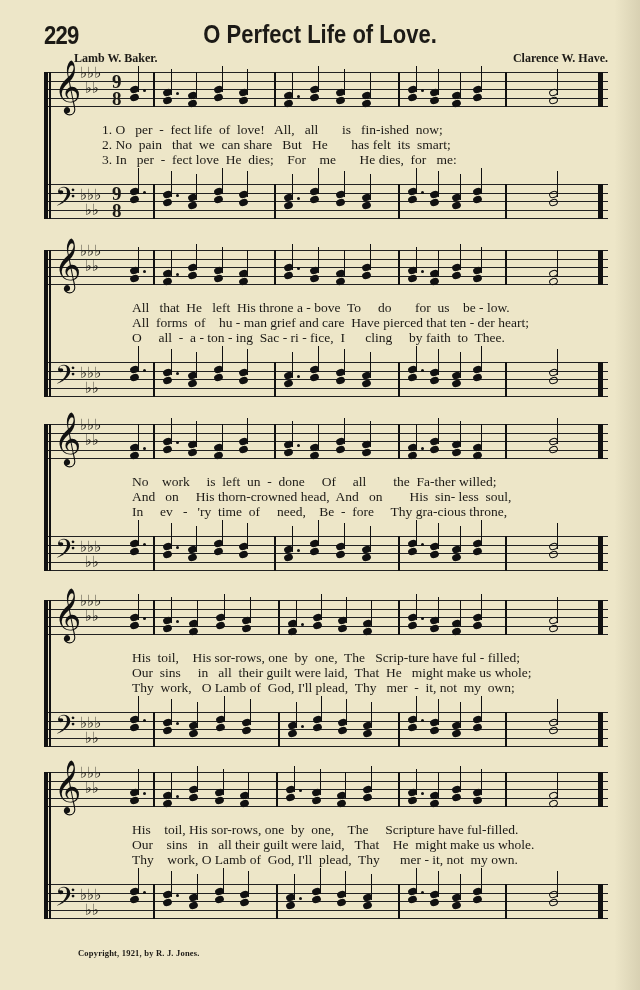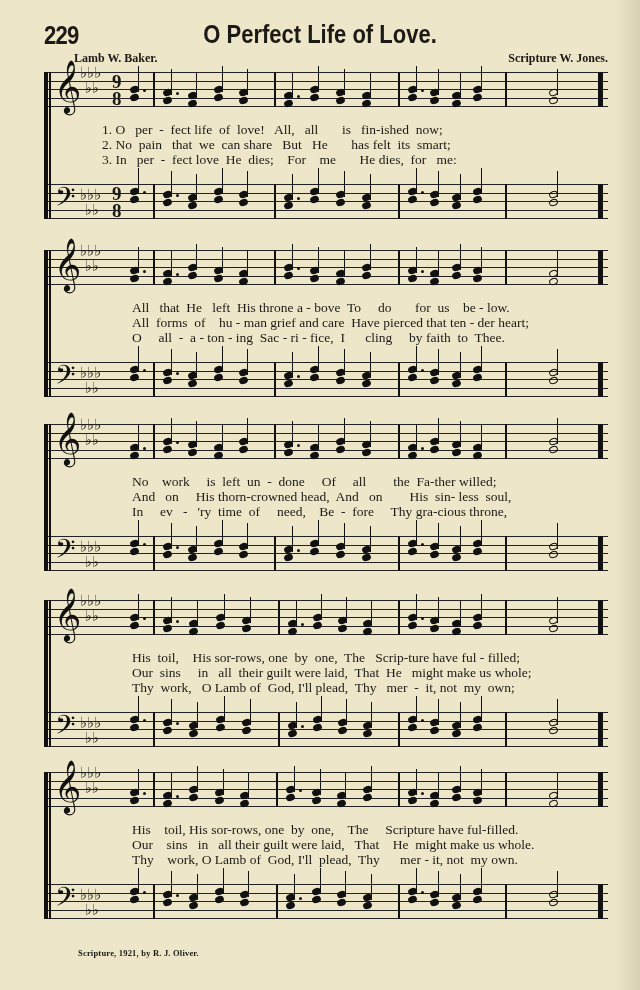--- a/index.html
+++ b/index.html
@@ -49,21 +49,21 @@
     font-family:"Liberation Serif", serif; font-weight:bold; font-size:8.5px; letter-spacing:0.2px;
   }
 </style>
 </head>
 <body>
 
 <div>
   <div class="hymn-number">229</div>
   <div class="hymn-title">O Perfect Life of Love.</div>
   <div class="author words">Lamb W. Baker.</div>
-  <div class="author music">Scripture W. Jones.</div>
+  <div class="author music">Clarence W. Have.</div>
 </div>
 
 <div id="systems">
     <div class="system" style="top: 66px;">
       <div class="staff" style="top: 6px;">
         <div class="line" style="top: 0px;"></div>
         <div class="line" style="top: 8.5px;"></div>
         <div class="line" style="top: 17px;"></div>
         <div class="line" style="top: 25.5px;"></div>
         <div class="line" style="top: 34px;"></div>
@@ -702,13 +702,13 @@
       <div class="brace" style="top: 6px; height: 147px; left: -2px;"></div>
       <div class="bar" style="left: 3px; top: 6px; height: 147px;"></div>
       <div class="lyrics" style="top: 56px; padding-left: 86px;">
         <div class="lyric-line">His    toil, His sor-rows, one  by  one,    The     Scripture have ful-filled.</div>
         <div class="lyric-line">Our    sins   in   all their guilt were laid,   That    He  might make us whole.</div>
         <div class="lyric-line">Thy    work, O Lamb of  God, I'll  plead,  Thy      mer - it, not  my own.</div>
       </div>
     </div>
   </div>
 
-<div class="copyright">Scripture, 1921, by R. J. Oliver.</div>
+<div class="copyright">Copyright, 1921, by R. J. Jones.</div>
 
 </body></html>

